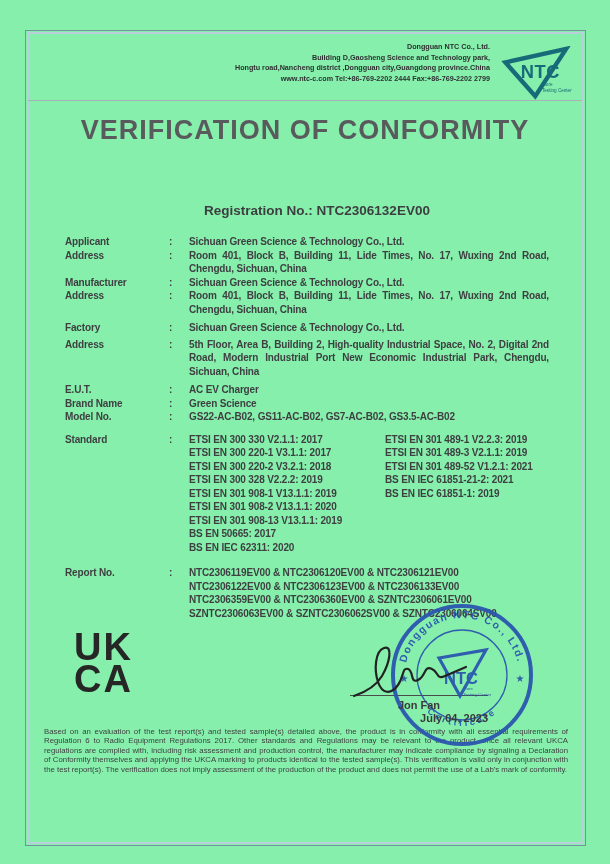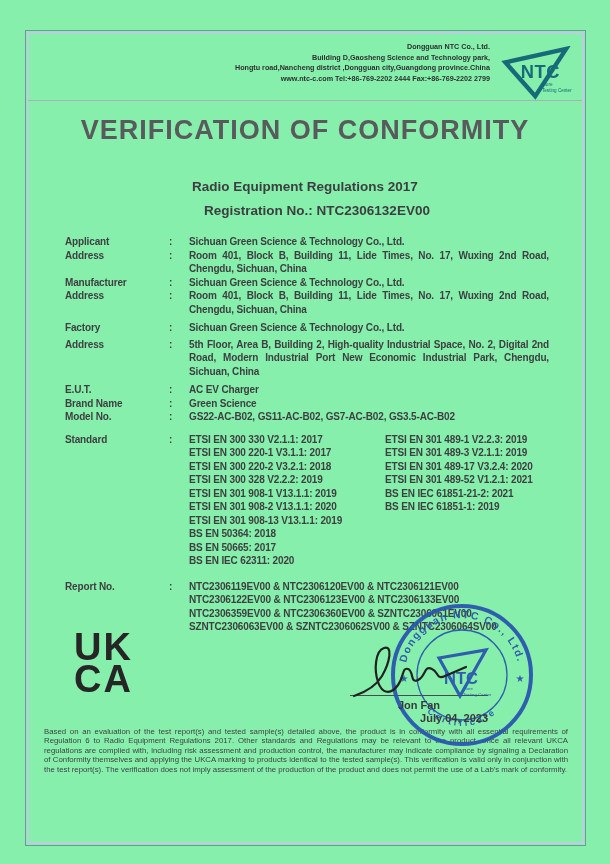--- a/index.html
+++ b/index.html
@@ -63,21 +63,20 @@
   <svg class="ntc-logo" viewBox="0 0 84 56">
     <polygon points="4,17 67,3 35,52" fill="none" stroke="#176a78" stroke-width="4.5"></polygon>
     <text x="20" y="33" font-family="Liberation Sans, sans-serif" font-size="19" font-weight="bold" fill="#176a78" letter-spacing="0.5">NTC</text>
     <text x="42" y="41" font-family="Liberation Sans, sans-serif" font-size="4.8" fill="#176a78">More</text>
     <text x="42" y="47.5" font-family="Liberation Sans, sans-serif" font-size="4.8" fill="#176a78">Testing Center</text>
   </svg>
 
   <div class="header-rule"></div>
 
   <div class="doc-title">VERIFICATION OF CONFORMITY</div>
-  <div class="doc-subtitle">Radio Equipment Regulations 2017</div>
   <div class="doc-regno">Registration No.: NTC2306132EV00</div>
 
   <div class="fields">
 
     <div class="frow">
       <div class="lab">Applicant</div>
       <div class="col">:</div>
       <div class="val">Sichuan Green Science &amp; Technology Co., Ltd.</div>
     </div>
     <div class="frow">
@@ -126,28 +125,26 @@
       <div class="col">:</div>
       <div class="std-cols">
         <div>
           <div>ETSI EN 300 330 V2.1.1: 2017</div>
           <div>ETSI EN 300 220-1 V3.1.1: 2017</div>
           <div>ETSI EN 300 220-2 V3.2.1: 2018</div>
           <div>ETSI EN 300 328 V2.2.2: 2019</div>
           <div>ETSI EN 301 908-1 V13.1.1: 2019</div>
           <div>ETSI EN 301 908-2 V13.1.1: 2020</div>
           <div>ETSI EN 301 908-13 V13.1.1: 2019</div>
-          <div>BS EN 50364: 2018</div>
           <div>BS EN 50665: 2017</div>
           <div>BS EN IEC 62311: 2020</div>
         </div>
         <div>
           <div>ETSI EN 301 489-1 V2.2.3: 2019</div>
           <div>ETSI EN 301 489-3 V2.1.1: 2019</div>
-          <div>ETSI EN 301 489-17 V3.2.4: 2020</div>
           <div>ETSI EN 301 489-52 V1.2.1: 2021</div>
           <div>BS EN IEC 61851-21-2: 2021</div>
           <div>BS EN IEC 61851-1: 2019</div>
         </div>
       </div>
     </div>
 
     <div class="frow gap-lg">
       <div class="lab">Report No.</div>
       <div class="col">:</div>

